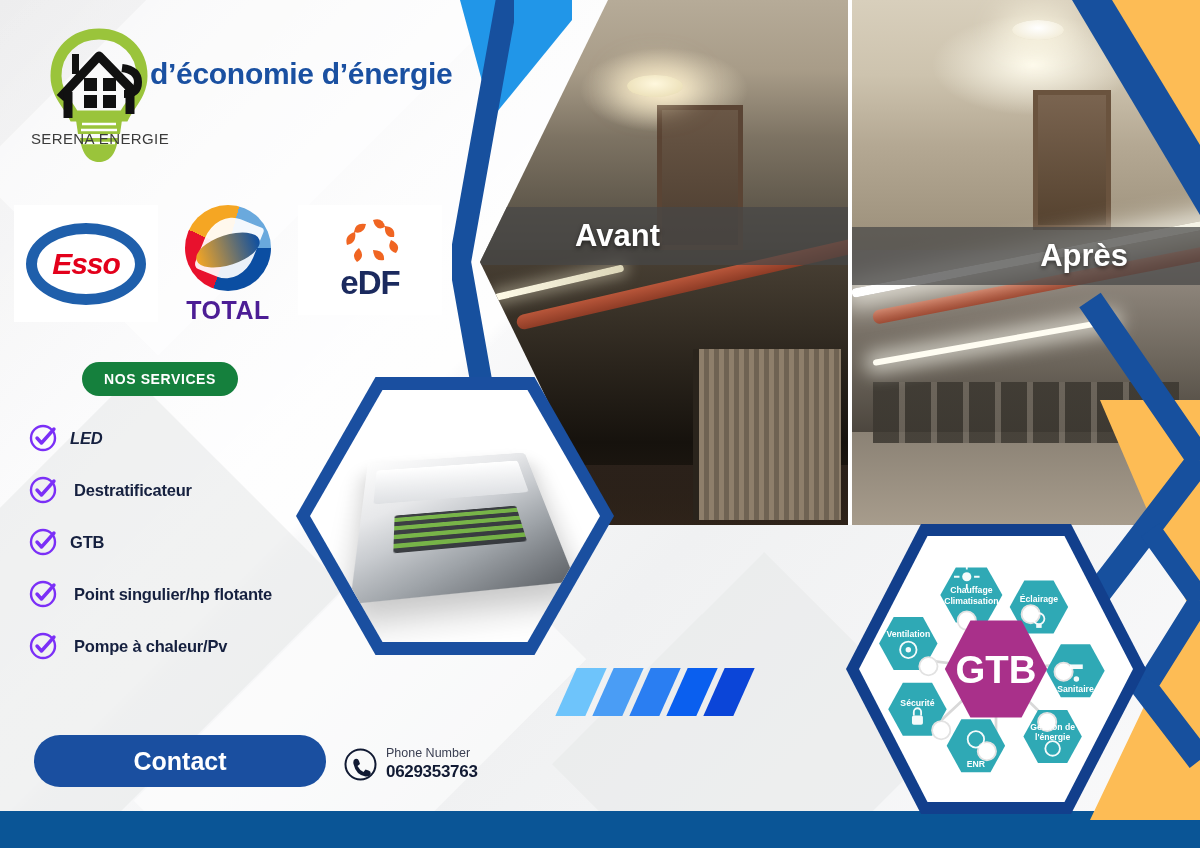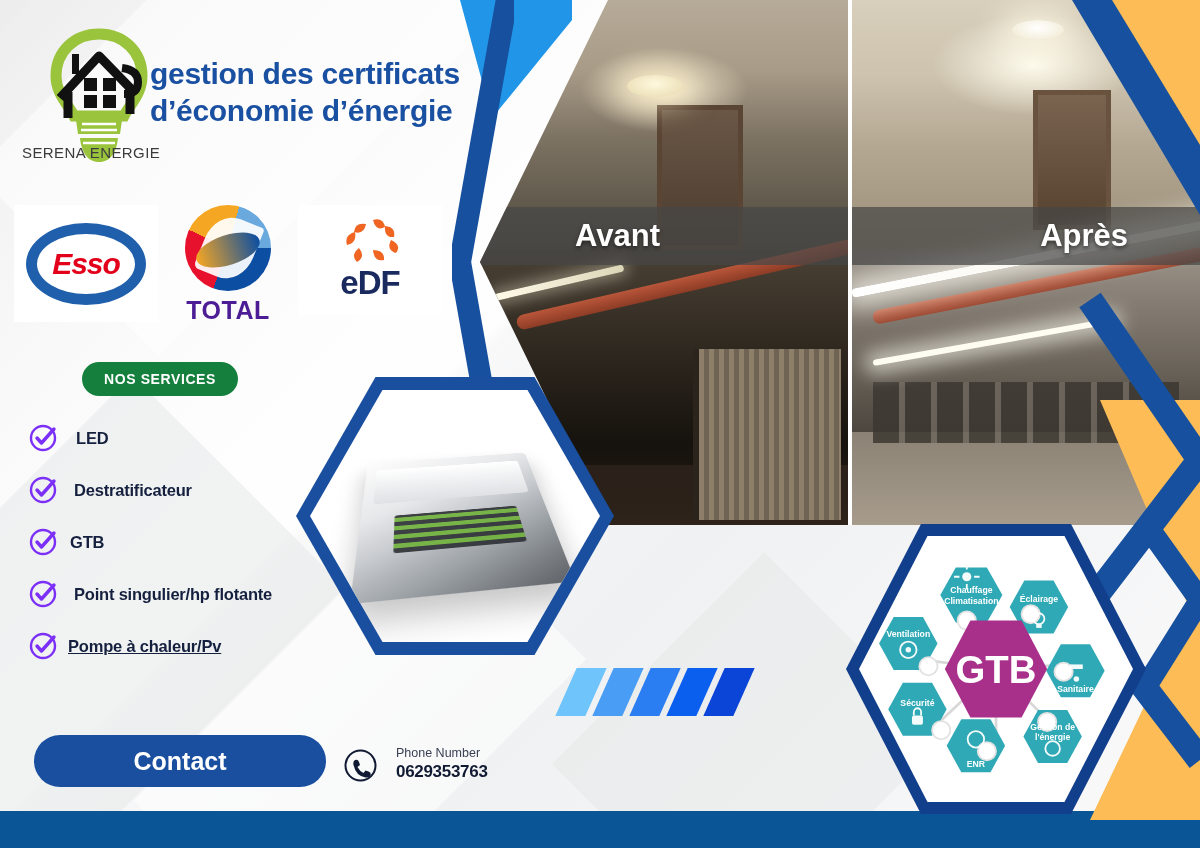--- a/index.html
+++ b/index.html
@@ -19,21 +19,21 @@
       linear-gradient(135deg, #ededee 0%, #fbfbfc 35%, #f0f1f2 60%, #fafafb 100%);
   }
   .bg-diag { position:absolute; background:#ffffff; opacity:.55; transform:rotate(45deg); }
   .bg-diag2 { position:absolute; background:#e8e9ea; opacity:.6; transform:rotate(45deg); }
 
   
   .footer-bar { position:absolute; left:0; bottom:0; width:1200px; height:37px; background:#0a5596; }
 
   
   .logo-wrap { position:absolute; left:24px; top:22px; width:150px; height:150px; }
-  .logo-caption { position:absolute; left:22px; top:144px; width:156px; 
+  .logo-caption { position:absolute; left:22px; top:130px; width:156px; text-align:center;
     font-size:15px; letter-spacing:.4px; color:#3b3b3b; font-family:"Liberation Sans",sans-serif; }
   .headline { position:absolute; left:150px; top:56px; width:380px;
     font-size:30px; font-weight:bold; line-height:1.22; color:#1a50a1; letter-spacing:-.3px; }
 
   
   .partners { position:absolute; left:14px; top:205px; display:flex; gap:14px; align-items:flex-start; }
   .plogo { background:#fff; display:flex; align-items:center; justify-content:center; }
   .plogo-esso { width:144px; height:117px; }
   .plogo-total { width:112px; height:120px; background:transparent; flex-direction:column; }
   .plogo-edf { width:144px; height:110px; }
@@ -108,21 +108,21 @@
     box-shadow:0 0 18px 8px rgba(255,255,245,.6); border-radius:3px; }
   .gar-apres .floor { position:absolute; left:0; bottom:0; width:100%; height:34%;
     background:linear-gradient(180deg,#8b8275,#a79c8c); }
   .gar-apres .bays { position:absolute; left:6%; bottom:30%; width:88%; height:22%;
     background:repeating-linear-gradient(90deg,#3b3730 0 26px,#6d665c 26px 32px); opacity:.85; }
 
   .photo-divider { position:absolute; left:368px; top:0; width:4px; height:525px; background:#ffffff; z-index:4; }
   .band { position:absolute; left:0; top:207px; height:58px; background:rgba(70,70,70,.72);
     display:flex; align-items:center; z-index:5; }
   .band-left  { width:368px; justify-content:flex-start; padding-left:95px; }
-  .band-right { left:372px; width:348px; justify-content:flex-end; padding-right:72px; }
+  .band-right { left:372px; width:348px; justify-content:flex-end; padding-right:72px;margin-top:20px; }
   .band-text { color:#fff; font-size:31px; font-weight:bold; text-shadow:0 2px 4px rgba(0,0,0,.55); }
 
   
   .photo-chevron { position:absolute; left:452px; top:-8px; width:62px; height:545px; z-index:6; }
 
   
   .sh { position:absolute; }
 
   
   .hex-device { position:absolute; left:296px; top:377px; width:318px; height:278px; z-index:7; }
@@ -148,21 +148,21 @@
   .gtb-outer { position:absolute; inset:0; background:#123f8c;
     clip-path:polygon(25% 0,75% 0,100% 50%,75% 100%,25% 100%,0 50%); }
   .gtb-inner { position:absolute; left:13px; top:12px; right:13px; bottom:12px; background:#fff;
     clip-path:polygon(25% 0,75% 0,100% 50%,75% 100%,25% 100%,0 50%); overflow:hidden; }
   .gtb-svg { position:absolute; left:0; top:0; width:100%; height:100%; }
 
   
   .contact-btn { position:absolute; left:34px; top:735px; width:292px; height:52px; border-radius:26px;
     background:#1a4fa0; color:#fff; display:flex; align-items:center; justify-content:center;
     font-size:25px; font-weight:bold; z-index:9; }
-  .cblock { position:absolute; display:flex; align-items:flex-end; gap:19px; z-index:9; }
+  .cblock { position:absolute; display:flex; align-items:center; gap:9px; z-index:9; }
   .cblock-phone { left:344px; top:746px; }
   .cblock-mail  { left:528px; top:746px; }
   .cicon { width:33px; height:33px; flex:0 0 33px; }
   .clabel { font-size:12.5px; color:#3a3f52; line-height:1.25; }
   .cvalue { font-size:17px; font-weight:bold; color:#111a33; line-height:1.2; letter-spacing:-.3px; }
 </style>
 </head>
 <body>
 
 <div id="stage">
@@ -246,21 +246,20 @@
     <rect x="48" y="32" width="7" height="20" fill="#111"></rect>
     <path d="M98 46 q16 2 16 14 q0 12 -14 12" fill="none" stroke="#111" stroke-width="8"></path>
     <rect x="60" y="56" width="13" height="13" fill="#111"></rect>
     <rect x="79" y="56" width="13" height="13" fill="#111"></rect>
     <rect x="60" y="73" width="13" height="13" fill="#111"></rect>
     <rect x="79" y="73" width="13" height="13" fill="#111"></rect>
   </svg>
   <div class="logo-caption">SERENA ENERGIE</div>
 
   <div class="headline">
-    <div>gestion des certificats</div>
     <div>d’économie d’énergie</div>
   </div>
 
   <div class="partners">
     <div class="plogo plogo-esso">
       <div class="esso-oval">
         <span class="esso-text">Esso</span>
       </div>
     </div>
     <div class="plogo plogo-total">
@@ -286,21 +285,21 @@
   </div>
 
   <div class="svc-pill">NOS SERVICES</div>
   <div class="svc-list">
 
     <div class="svc-item">
       <svg class="svc-check" viewBox="0 0 30 30">
         <circle cx="15" cy="15" r="12" fill="none" stroke="#7b2ff7" stroke-width="2.4"></circle>
         <path d="M9 15 l4.5 5 L26 6" fill="none" stroke="#7b2ff7" stroke-width="3.4" stroke-linecap="round" stroke-linejoin="round"></path>
       </svg>
-      <span class="svc-label" style="margin-left:8px;">LED</span>
+      <span class="svc-label" style="margin-left:2px;font-style:italic;">LED</span>
     </div>
 
     <div class="svc-item">
       <svg class="svc-check" viewBox="0 0 30 30">
         <circle cx="15" cy="15" r="12" fill="none" stroke="#7b2ff7" stroke-width="2.4"></circle>
         <path d="M9 15 l4.5 5 L26 6" fill="none" stroke="#7b2ff7" stroke-width="3.4" stroke-linecap="round" stroke-linejoin="round"></path>
       </svg>
       <span class="svc-label" style="margin-left:6px;">Destratificateur</span>
     </div>
 
@@ -318,21 +317,21 @@
         <path d="M9 15 l4.5 5 L26 6" fill="none" stroke="#7b2ff7" stroke-width="3.4" stroke-linecap="round" stroke-linejoin="round"></path>
       </svg>
       <span class="svc-label" style="margin-left:6px;">Point singulier/hp flotante</span>
     </div>
 
     <div class="svc-item">
       <svg class="svc-check" viewBox="0 0 30 30">
         <circle cx="15" cy="15" r="12" fill="none" stroke="#7b2ff7" stroke-width="2.4"></circle>
         <path d="M9 15 l4.5 5 L26 6" fill="none" stroke="#7b2ff7" stroke-width="3.4" stroke-linecap="round" stroke-linejoin="round"></path>
       </svg>
-      <span class="svc-label" style="text-decoration:underline;">Pompe à chaleur/Pv</span>
+      <span class="svc-label" style="margin-left:6px;">Pompe à chaleur/Pv</span>
     </div>
   </div>
 
   <div class="hex-device">
     <div class="hex-outer"></div>
     <div class="hex-inner">
       <div class="device-img"></div>
     </div>
   </div>
 

